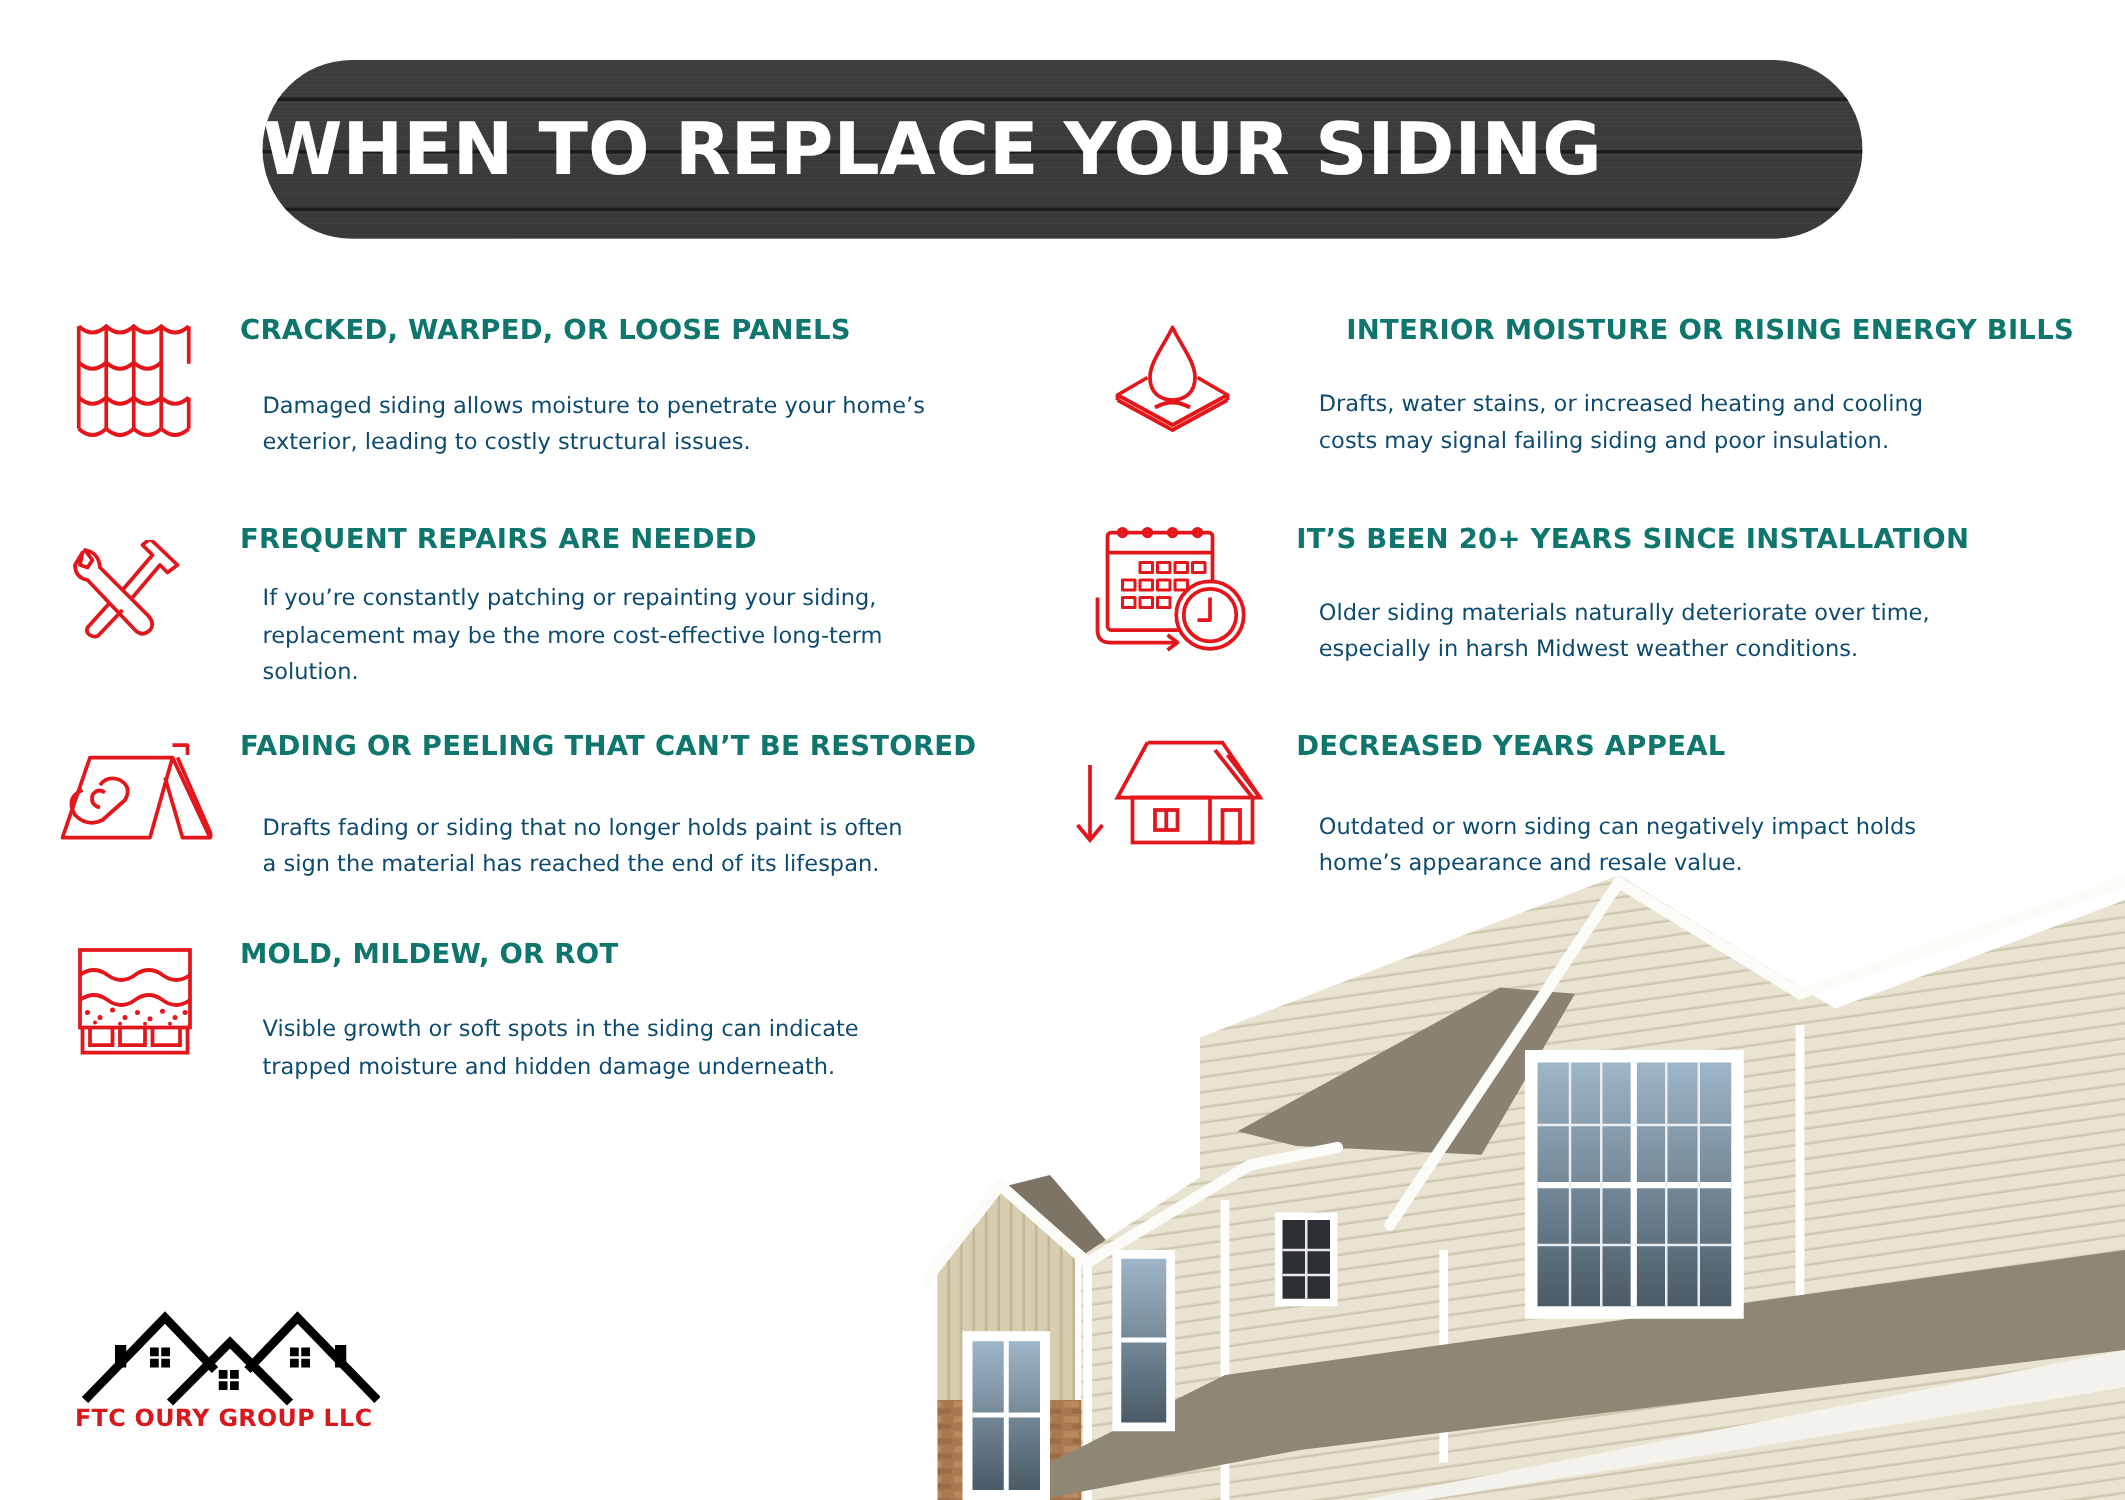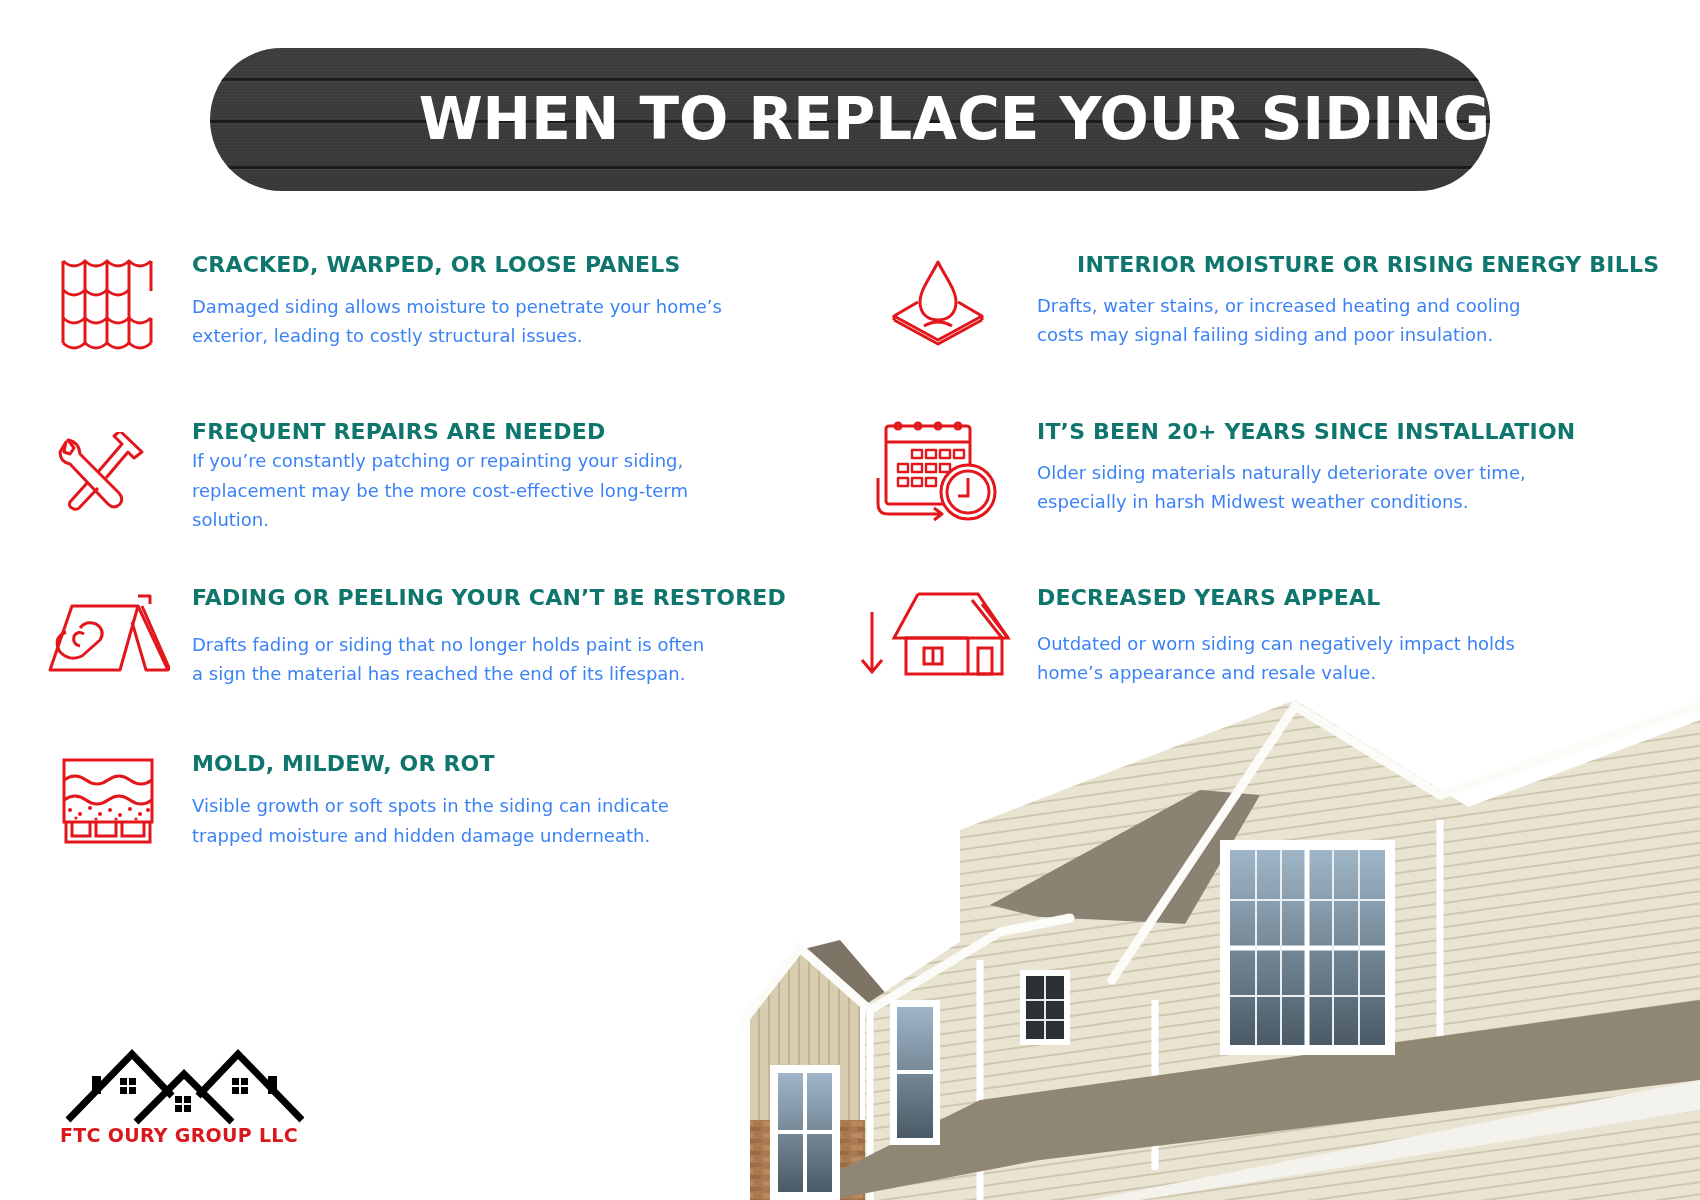--- a/index.html
+++ b/index.html
@@ -4,29 +4,29 @@
 <style>
   html, body { margin:0; padding:0; }
   body { width:1700px; height:1200px; background:#ffffff; position:relative; overflow:hidden;
          font-family: "Liberation Sans", "DejaVu Sans", sans-serif; color:#111; }
   .title-pill { position:absolute; left:210px; top:48px; width:1280px; height:143px; border-radius:72px;
                 background:#3a3a3b; overflow:hidden;
                 background-image:
                   repeating-linear-gradient(0deg, rgba(255,255,255,0.025) 0px, rgba(255,255,255,0.025) 1px, rgba(0,0,0,0) 1px, rgba(0,0,0,0) 3px),
                   linear-gradient(180deg, #3d3d3e 0%, #383839 100%); }
   .plank-line { position:absolute; left:0; right:0; height:3px; background:#1c1c1d; box-shadow:0 1px 0 rgba(255,255,255,0.06); }
-  .title-text { position:absolute; left:0; right:0; top:36px; text-align:right; color:#ffffff;
+  .title-text { position:absolute; left:0; right:0; top:36px; text-align:left; color:#ffffff;
                 font-family:"DejaVu Sans", "Liberation Sans", sans-serif; font-weight:bold; font-size:58px;
                 letter-spacing:0px; line-height:70px; }
   .item { position:absolute; }
   .item .icon { position:absolute; }
   .item h3 { position:absolute; margin:0; white-space:nowrap; font-family:"DejaVu Sans", "Liberation Sans", sans-serif;
              font-weight:bold; font-size:22px; line-height:26px; color:#0f766e; letter-spacing:0.2px; }
-  .item p { position:absolute; margin:0; font-family:"DejaVu Sans", "Liberation Sans", sans-serif;
-            font-size:18px; line-height:29.5px; color:#3b82f6; white-space:nowrap; }
+  .item p { position:absolute; margin:18px; font-family:"DejaVu Sans", "Liberation Sans", sans-serif;
+            font-size:18px; line-height:29.5px; color:#0c4a6e; white-space:nowrap; }
   .logo { position:absolute; left:60px; top:1040px; width:250px; height:115px; }
   .logo-text { position:absolute; left:0; top:84px; width:250px; color:#d8181d;
                font-family:"DejaVu Sans", "Liberation Sans", sans-serif; font-weight:bold; font-size:19px; letter-spacing:0.3px; white-space:nowrap; }
   .house-photo { position:absolute; left:740px; top:700px; width:960px; height:500px; }
 </style>
 </head>
 <body>
 
 <div class="title-pill">
   <div class="plank-line" style="top:30px"></div>
@@ -63,21 +63,21 @@
 
 <div class="item" style="left:0;top:0;">
   <svg class="icon" style="left:46px;top:592px" width="124" height="82" viewBox="0 0 124 82" fill="none" stroke="#E3161B" stroke-width="3" stroke-linejoin="round">
     <path d="M92 4 H104 V12"></path>
     <path d="M26 14 H92 L74 78 H4 Z"></path>
     <path d="M92 14 L122 78 H100 L86 30"></path>
     <path d="M96 14 L124 78"></path>
     <path d="M20 40 q -14 6 -6 20 q 10 10 22 4 l 18 -16 q 6 -10 -4 -16 q -10 -4 -16 4"></path>
     <path d="M34 54 q -8 -2 -6 -10 q 4 -6 10 -2"></path>
   </svg>
-  <h3 style="left:192px;top:585px">FADING OR PEELING YOUR CAN’T BE RESTORED</h3>
+  <h3 style="left:192px;top:585px">FADING OR PEELING THAT CAN’T BE RESTORED</h3>
   <p style="left:192px;top:630px">Drafts fading or siding that no longer holds paint is often</p>
   <p style="left:192px;top:659px">a sign the material has reached the end of its lifespan.</p>
 </div>
 
 <div class="item" style="left:0;top:0;">
   <svg class="icon" style="left:62px;top:758px" width="92" height="86" viewBox="0 0 92 86" fill="none" stroke="#E3161B" stroke-width="3">
     <rect x="2" y="2" width="88" height="62"></rect>
     <path d="M2 22 q 11 -8 22 0 q 11 8 22 0 q 11 -8 22 0 q 11 8 22 0"></path>
     <path d="M2 42 q 11 -8 22 0 q 11 8 22 0 q 11 -8 22 0 q 11 8 22 0"></path>
     <g fill="#E3161B" stroke="none">

